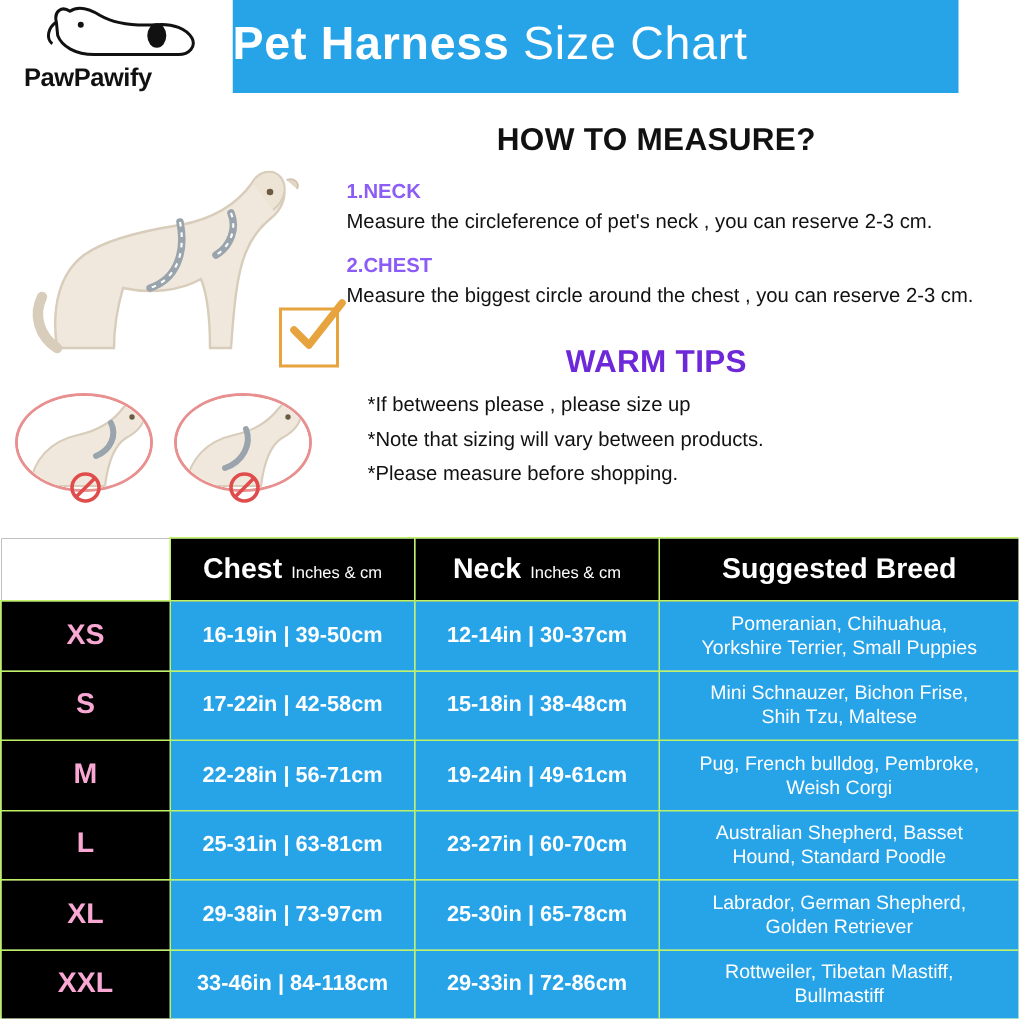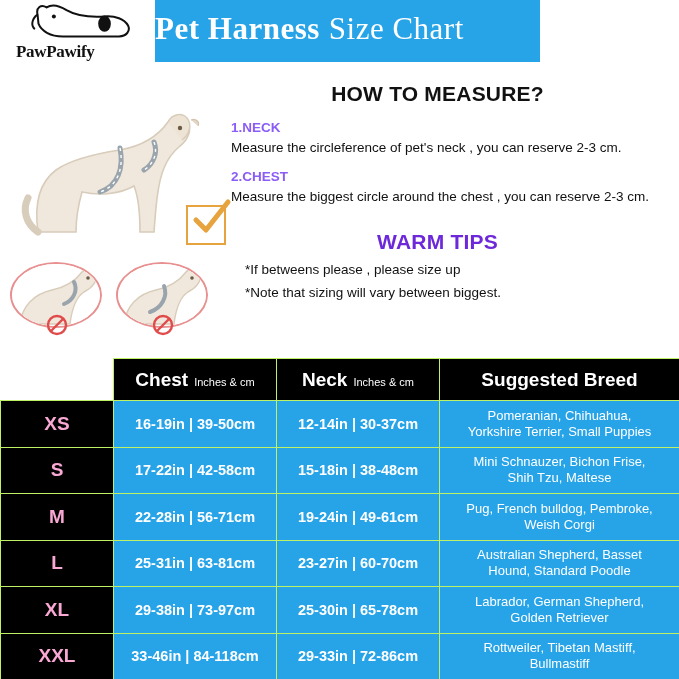--- a/index.html
+++ b/index.html
@@ -6,22 +6,22 @@
   html, body {
     width: 679px; height: 679px;
     background: #ffffff;
     font-family: "Liberation Sans", sans-serif;
     overflow: hidden;
   }
   .page { position: relative; width: 679px; height: 679px; background: #fff; }
 
   
   .header {
-    position: absolute; left: 0; top: 0; width: 540px; height: 62px;
-    display: flex; align-items: stretch; font-family: Liberation Serif, serif;
+    position: absolute; left: 0; top: 0; width: 639px; height: 62px;
+    display: flex; align-items: stretch;
   }
   .header-left {
     width: 155px; background: #ffffff; position: relative;
   }
   .header-band {
     flex: 1; background: #27A3E8;
     display: flex; align-items: center; 
     padding-bottom: 4px;
   }
   .title-bold {
@@ -216,21 +216,22 @@
     <div class="h-measure">HOW TO MEASURE?</div>
 
     <div class="m-label">1.NECK</div>
     <div class="m-text">Measure the circleference of pet's neck , you can reserve 2-3 cm.</div>
 
     <div class="m-label">2.CHEST</div>
     <div class="m-text">Measure the biggest circle around the chest , you can reserve 2-3 cm.</div>
 
     <div class="h-tips">WARM TIPS</div>
     <div class="tip">*If betweens please , please size up</div>
-    <div class="tip">*Note that sizing will vary between biggest.</div>
+    <div class="tip">*Note that sizing will vary between products.</div>
+    <div class="tip">*Please measure before shopping.</div>
   </div>
 
   <table class="table">
     <colgroup>
       <col class="col-size">
         <col class="col-chest">
         <col class="col-neck">
         <col class="col-breed">
     </colgroup>
     <thead>

